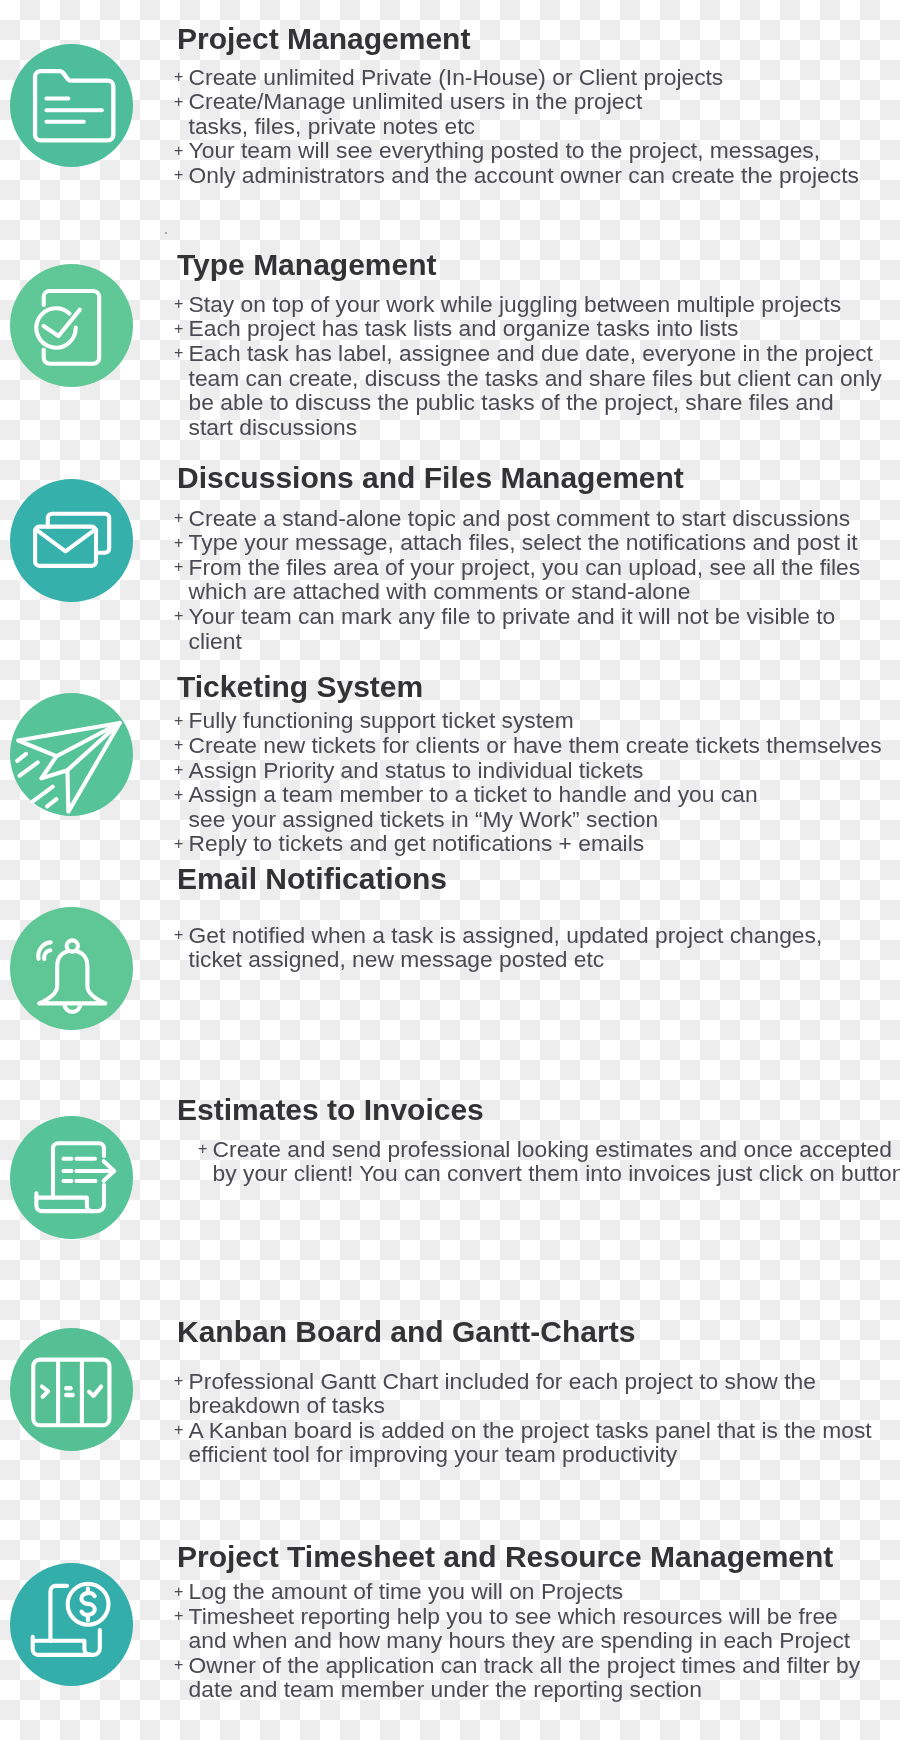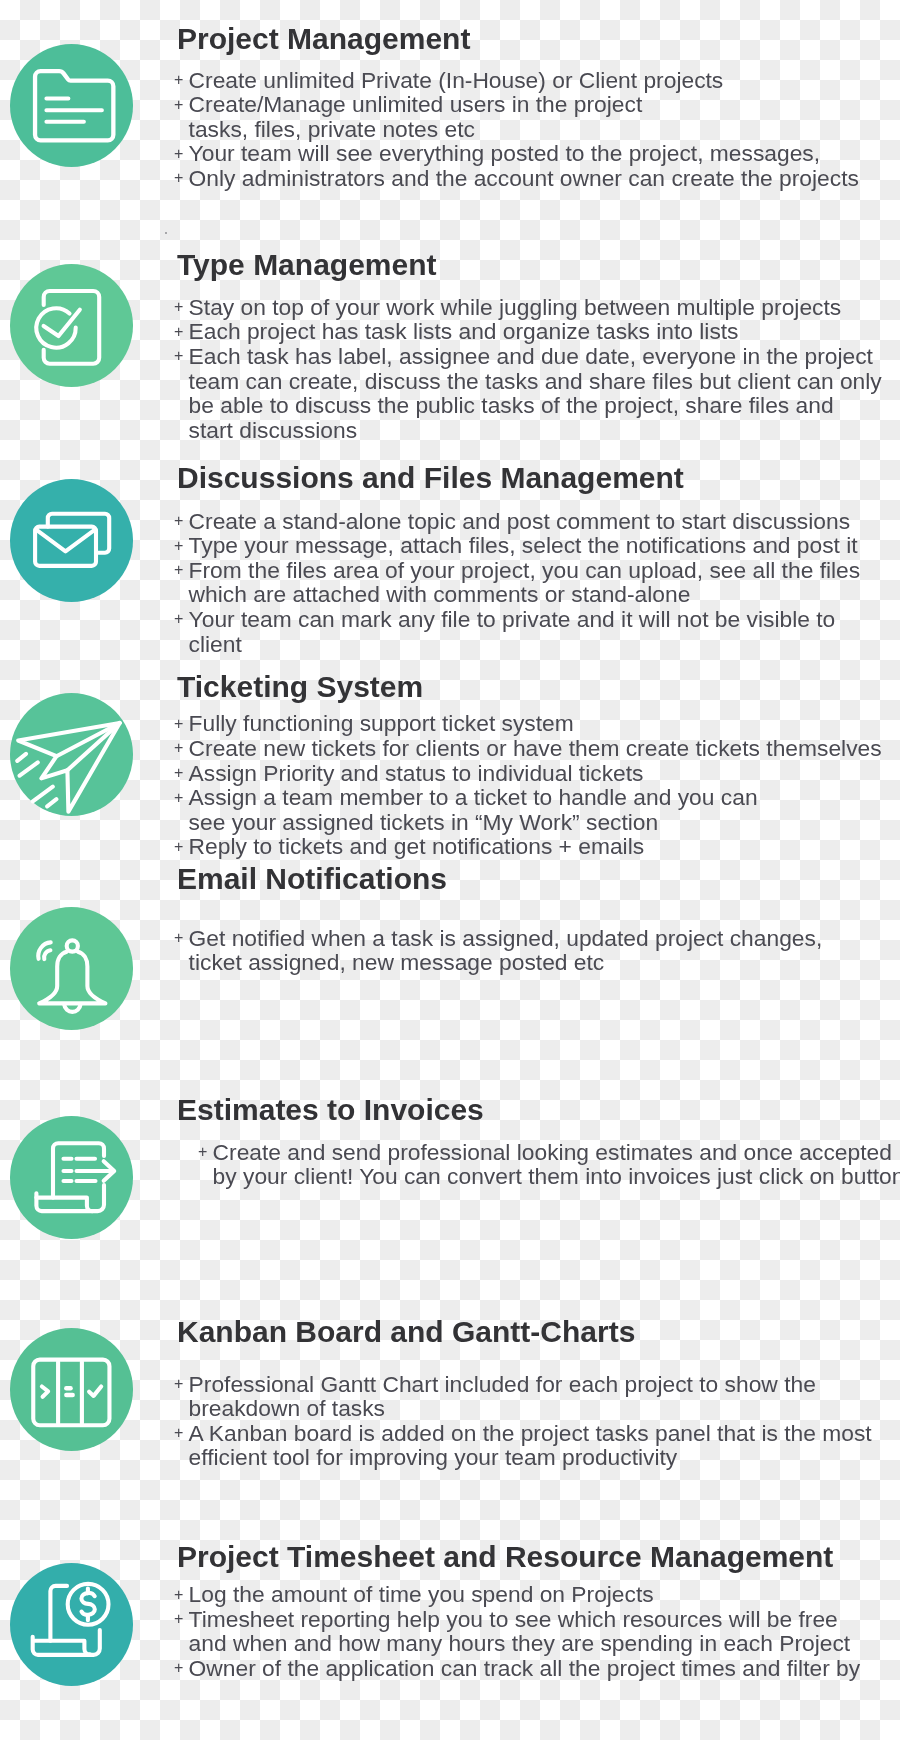--- a/index.html
+++ b/index.html
@@ -15,21 +15,21 @@
     background-position:0 0, 20px 20px;
   }
   #root{position:absolute;left:0;top:0;width:900px;height:1740px;}
   .section{position:absolute;left:0;width:900px;}
   .badge{position:absolute;left:10px;width:123px;height:123px;border-radius:50%;}
   .badge svg{position:absolute;left:0;top:0;display:block;}
   .badge svg g{fill:none;stroke:#ffffff;stroke-width:4.1;stroke-linecap:round;stroke-linejoin:round;}
   .title{position:absolute;left:175px;margin:2px;font-size:30px;font-weight:bold;
          color:#333336;letter-spacing:0px;white-space:nowrap;}
   .list{position:absolute;left:174px;margin:0;padding:0;list-style:none;}
-  .list li{font-size:22.8px;color:#4a4a52;line-height:30px;white-space:nowrap;
+  .list li{font-size:22.8px;color:#4a4a52;line-height:25px;white-space:nowrap;
            height:24.6px;font-weight:400;}
   .mk{display:inline-block;width:14.6px;font-size:16px;color:#4a4a52;position:relative;top:-2.5px;}
   .speck{position:absolute;left:165px;top:232px;width:2px;height:2px;border-radius:50%;background:#8f8f93;}
 </style>
 </head>
 <body>
 
 <div id="root">
     <div class="section" style="top: 0px;">
       <div class="badge" style="top: 44.3px; background: rgb(77, 190, 153);">
@@ -177,20 +177,21 @@
             <path d="M89.8 67.1 v18.5 a6.3 6.3 0 0 1 -6.3 6.3 h-55.5 a5.3 5.3 0 0 1 -5.3 -5.3 v-12.9"></path>
             <path d="M24.4 77.7 h50 v8.2 a5.4 5.4 0 0 0 5.4 5.4"></path>
             <circle cx="78.1" cy="41.3" r="20.4"></circle>
             <path d="M77.9 25.5 v4.8 M77.9 52.3 v5"></path>
             <path d="M84.7 33.2 a6.3 6.3 0 0 0 -6.6 -3.1 c-3.7 0 -6.7 2.4 -6.7 5.4 s3 5.4 6.7 5.4 s6.7 2.4 6.7 5.4 s-3 5.4 -6.7 5.4 a6.3 6.3 0 0 1 -6.6 -3.1"></path>
           </g>
         </svg>
       </div>
       <h2 class="title" style="top: 1538px;">Project Timesheet and Resource Management</h2>
       <ul class="list" style="top: 1579px;">
-        <li><span class="mk">+</span><span>Log the amount of time you spend on Projects</span></li>
+        <li><span class="mk">+</span><span>Log the amount of time you will on Projects</span></li>
         <li><span class="mk">+</span><span>Timesheet reporting help you to see which resources will be free</span></li>
         <li><span class="mk"></span><span>and when and how many hours they are spending in each Project</span></li>
         <li><span class="mk">+</span><span>Owner of the application can track all the project times and filter by</span></li>
+        <li><span class="mk"></span><span>date and team member under the reporting section</span></li>
       </ul>
     </div>
   </div>
 <div class="speck"></div>
 
 </body></html>

